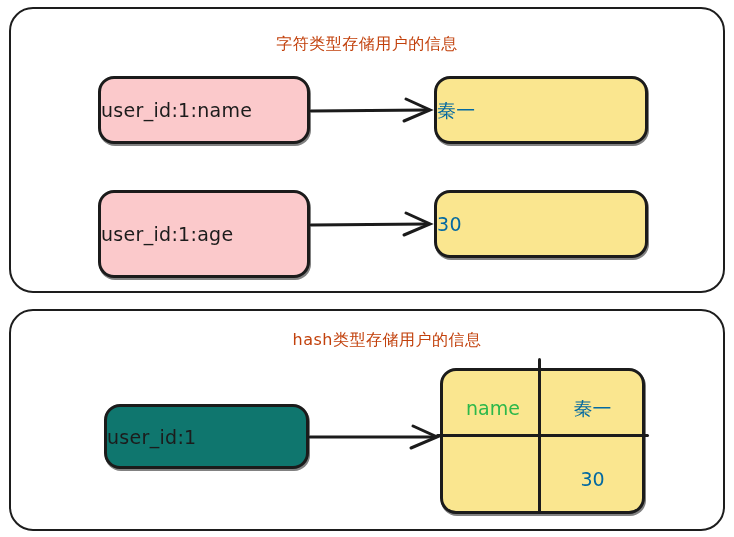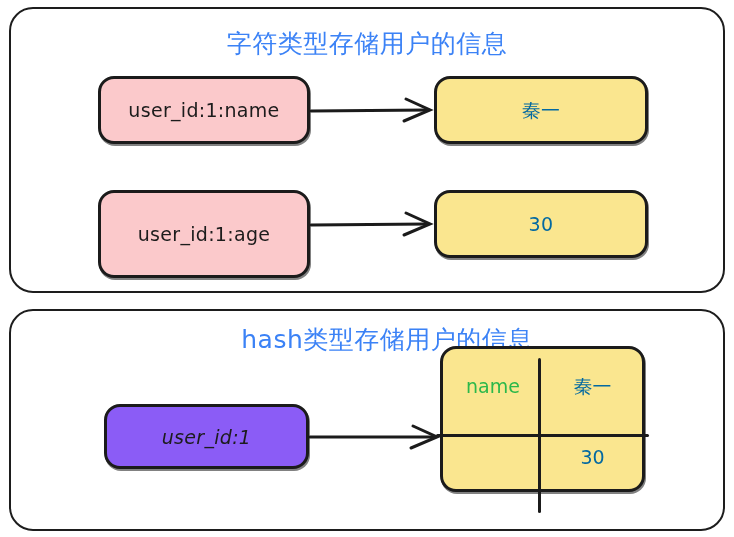--- a/index.html
+++ b/index.html
@@ -32,65 +32,64 @@
     background: #ffffff;
   }
   #panel-string { left: 9px;  top: 7px;   width: 716px; height: 286px; }
   #panel-hash   { left: 9px;  top: 309px; width: 716px; height: 222px; }
 
   .panel-title {
     position: absolute;
     left: 0;
     right: 0;
     text-align: center;
-    color: #3b82f6;
-    font-size: 25px;
+    color: #c2410c;
+    font-size: 16px;
     line-height: 30px;
     letter-spacing: 0.5px;
     white-space: nowrap;
   }
   #title-string { top: 20px; }
   #title-hash   { top: 14px; padding-left: 40px; }
 
   
   .node {
     position: absolute;
     box-sizing: border-box;
     border: 3px solid #1b1b1b;
     border-radius: 16px;
     display: flex;
     align-items: center;
-    justify-content: center;
     box-shadow: 1px 2px 0 rgba(25,25,25,0.55);
   }
   .node-label {
     font-size: 19px;
     line-height: 22px;
     white-space: nowrap;
     letter-spacing: 0.3px;
   }
   .node.pink  { background: #fbc9cb; }
   .node.yellow{ background: #fae68f; }
-  .node.green { background: #8b5cf6; font-style: italic; }
+  .node.green { background: #0f766e; }
 
   .label-dark  { color: #1c1c1c; }
   .label-blue  { color: #0369a1; }
   .label-green { color: #2cb84a; }
 
   #node-key-name { left: 98px;  top: 76px;  width: 212px; height: 68px; }
   #node-key-age  { left: 98px;  top: 190px; width: 212px; height: 88px; }
   #node-val-name { left: 434px; top: 76px;  width: 214px; height: 68px; }
   #node-val-age  { left: 434px; top: 190px; width: 214px; height: 68px; }
   #node-key-hash { left: 104px; top: 404px; width: 205px; height: 65px; }
 
   
   #hash-table {
     position: absolute;
     left: 440px;
-    top: 346px;
+    top: 368px;
     width: 205px;
     height: 146px;
     box-sizing: border-box;
     border: 3px solid #1b1b1b;
     border-radius: 16px;
     background: #fae68f;
     box-shadow: 1px 2px 0 rgba(25,25,25,0.55);
   }
   .hash-cell {
     position: absolute;

